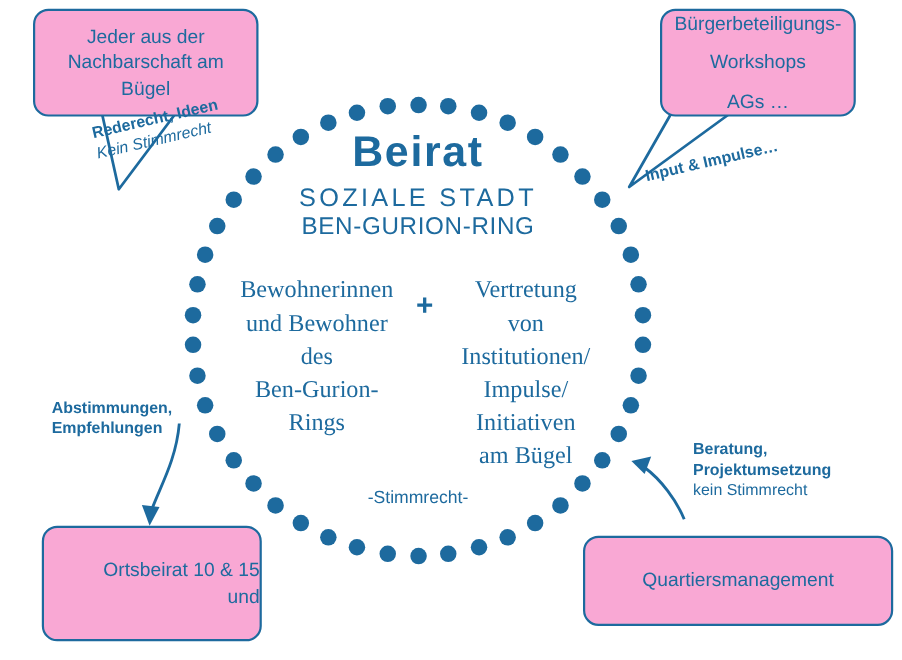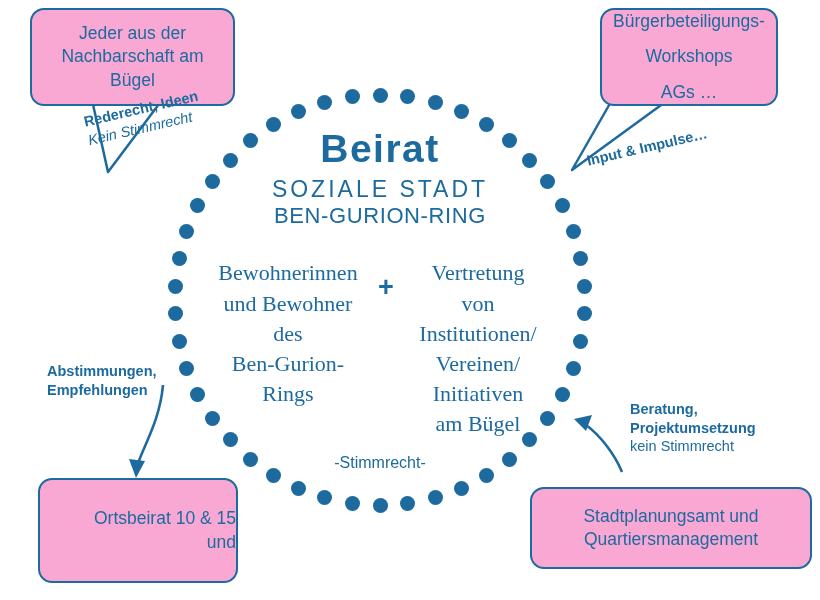--- a/index.html
+++ b/index.html
@@ -75,21 +75,21 @@
     z-index: 2;
     display: flex;
     flex-direction: column;
     align-items: center;
     text-align: center;
   }
   #title-main {
     font-size: 39px;
     font-weight: bold;
     letter-spacing: 1.5px;
-    margin-top: 14px;
+    margin-top: 4px;
     line-height: 1.05;
   }
   #title-sub1 {
     font-size: 23px;
     letter-spacing: 3.0px;
     margin-top: 7px;
     line-height: 1.1;
   }
   #title-sub2 {
     font-size: 22px;
@@ -258,21 +258,21 @@
         <div class="line">Bewohnerinnen</div>
         <div class="line">und Bewohner</div>
         <div class="line">des</div>
         <div class="line">Ben-Gurion-Rings</div>
       </div>
       <div id="plus">+</div>
       <div class="col" id="col-right">
         <div class="line">Vertretung</div>
         <div class="line">von</div>
         <div class="line">Institutionen/</div>
-        <div class="line">Vereinen/</div>
+        <div class="line">Impulse/</div>
         <div class="line">Initiativen</div>
         <div class="line">am Bügel</div>
       </div>
     </div>
 
     <div id="stimmrecht">-Stimmrecht-</div>
   </div>
 
   <div class="box" id="box-top-left">
     <div class="line">Jeder aus der</div>
@@ -285,21 +285,20 @@
     <div class="line">Workshops</div>
     <div class="line">AGs …</div>
   </div>
 
   <div class="box" id="box-bottom-left">
     <div class="line">Ortsbeirat 10 &amp; 15</div>
     <div class="line">und</div>
   </div>
 
   <div class="box" id="box-bottom-right">
-    <div class="line">Stadtplanungsamt und</div>
     <div class="line">Quartiersmanagement</div>
   </div>
 
   <div class="conn-label" id="label-rederecht">
     <div>Rederecht, Ideen</div>
     <div class="sub">Kein Stimmrecht</div>
   </div>
 
   <div class="conn-label" id="label-input">
     <div>Input &amp; Impulse…</div>

